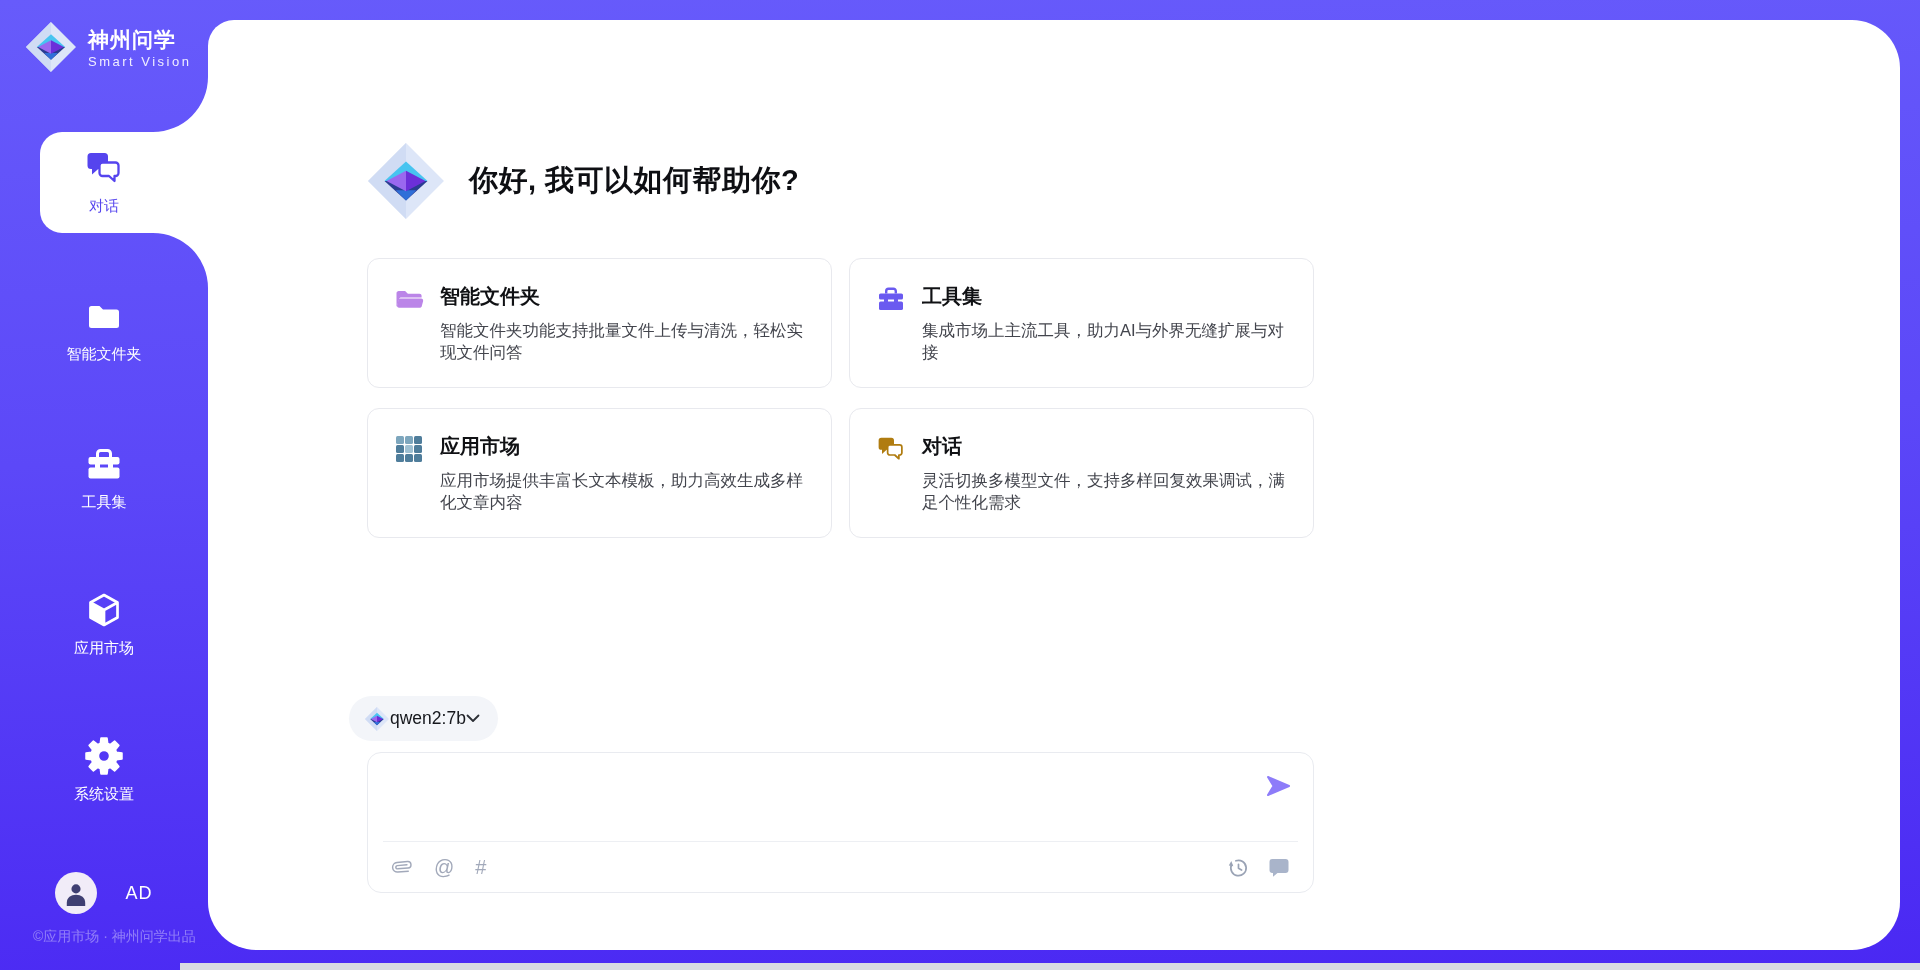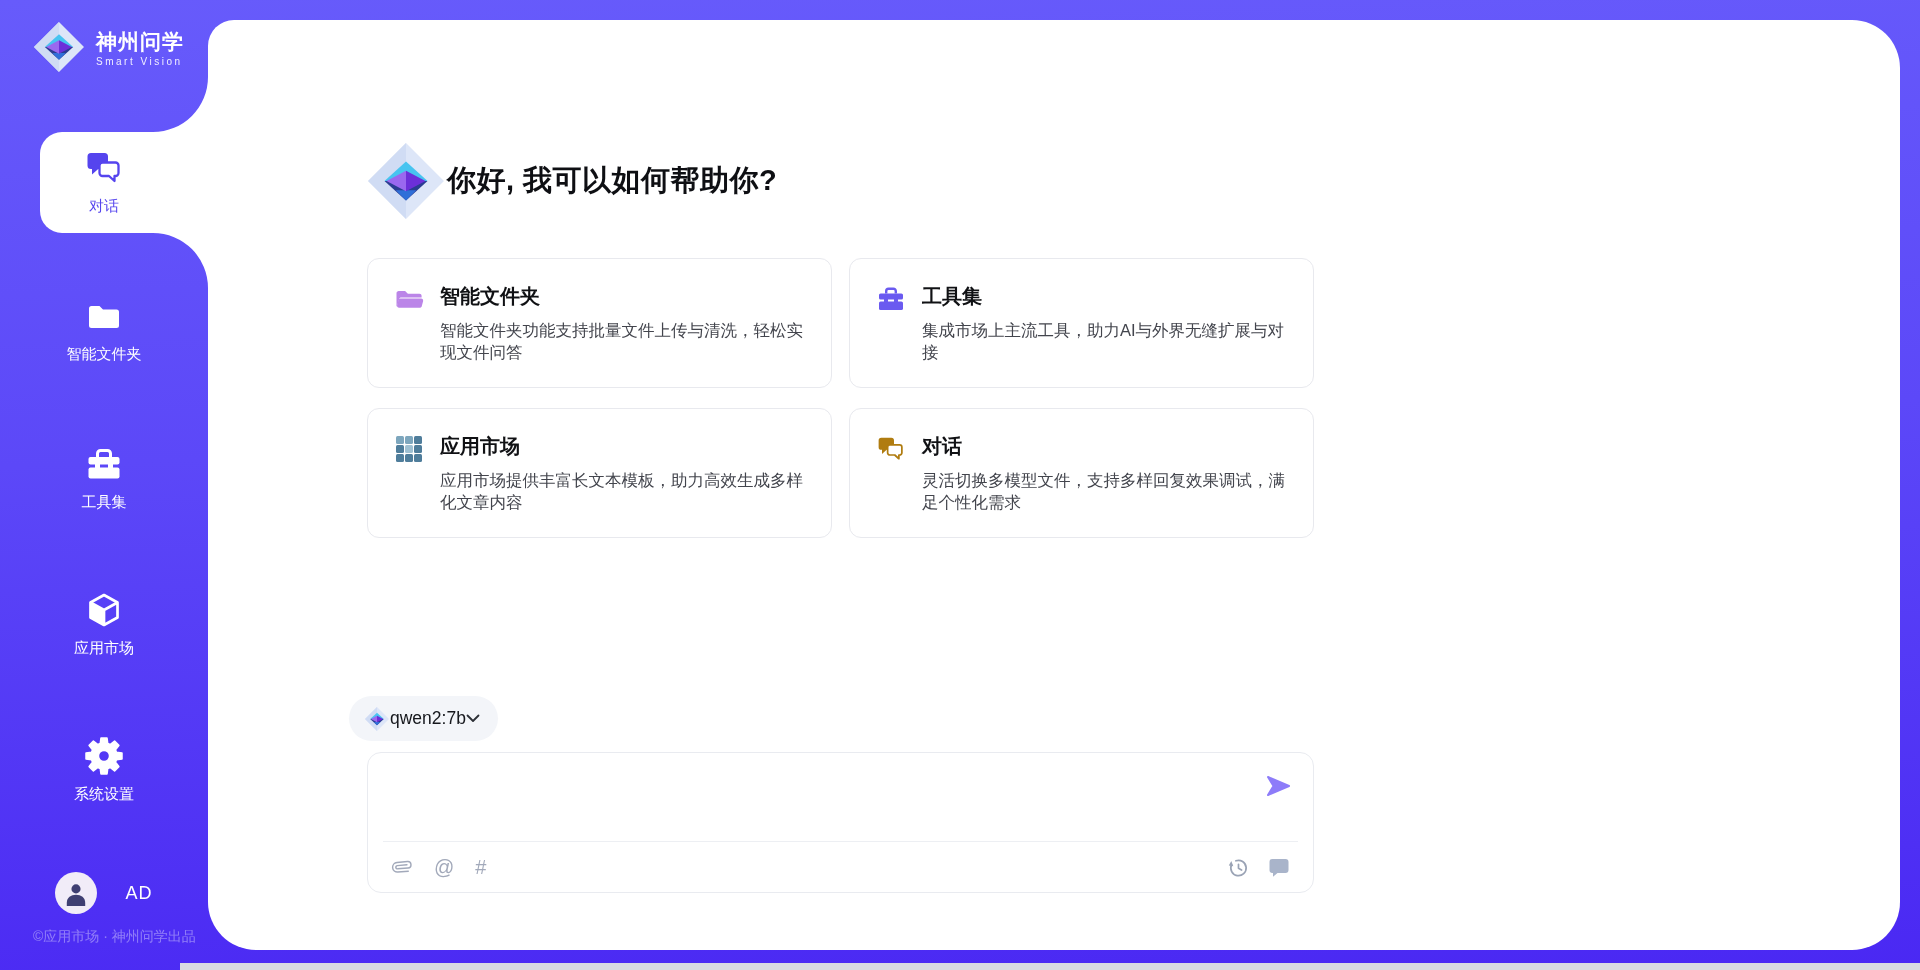--- a/index.html
+++ b/index.html
@@ -14,38 +14,38 @@
     background:#ffffff;border-radius:26px 48px 48px 48px;
   }
   .tab-blob{
     position:absolute;left:40px;top:132px;width:170px;height:101px;
     background:#ffffff;border-radius:22px 0 0 22px;
   }
   .fillet{position:absolute;width:55px;height:55px;}
   .fillet.top{left:153px;top:77px;}
   .fillet.bottom{left:153px;top:233px;}
   
-  .logo{position:absolute;left:32px;top:20px;display:flex;align-items:center;gap:10px;}
+  .logo{position:absolute;left:24px;top:20px;display:flex;align-items:center;gap:10px;}
   .logo .gem{width:54px;height:54px;}
   .logo-title{color:#fff;font-size:21px;font-weight:700;letter-spacing:1px;}
-  .logo-sub{color:#f0eeff;font-size:10px;letter-spacing:2.5px;margin-top:0;}
+  .logo-sub{color:#f0eeff;font-size:13px;letter-spacing:2.5px;margin-top:0;}
   .nav-item{
     position:absolute;left:0;width:208px;display:flex;flex-direction:column;
     align-items:center;gap:9px;cursor:pointer;color:#ffffff;
   }
   .nav-item .label{font-size:15px;}
   .nav-item.active{color:#5544ee;}
   .nav-item.active .label{color:#5544ee;font-weight:500;}
   .user-row{position:absolute;left:0;top:872px;width:208px;display:flex;align-items:center;justify-content:center;gap:28px;cursor:pointer;}
   .avatar{width:42px;height:42px;border-radius:50%;background:#f1ecf8;display:flex;align-items:center;justify-content:center;overflow:hidden;}
   .user-name{color:#ffffff;font-size:18px;letter-spacing:1px;}
   .sidebar-footer{position:absolute;left:33px;top:928px;font-size:14px;color:rgba(255,255,255,0.38);}
   .bottom-strip{position:absolute;left:180px;top:963px;width:1740px;height:7px;background:#d8dae2;}
   
-  .hero{position:absolute;left:365px;top:140px;display:flex;align-items:center;}
+  .hero{position:absolute;left:365px;top:140px;display:flex;align-items:center;gap:22px;}
   .hero .gem{width:82px;height:82px;}
   .hero h1{margin:0;font-size:29px;font-weight:700;color:#0e0f13;letter-spacing:0.5px;}
   .cards{
     position:absolute;left:367px;top:258px;display:grid;
     grid-template-columns:465px 465px;gap:20px 17px;
   }
   .card{
     box-sizing:border-box;height:130px;background:#fff;border:1px solid #e8e9ee;
     border-radius:12px;padding:24px 22px 0 26px;display:flex;gap:16px;cursor:pointer;
   }

